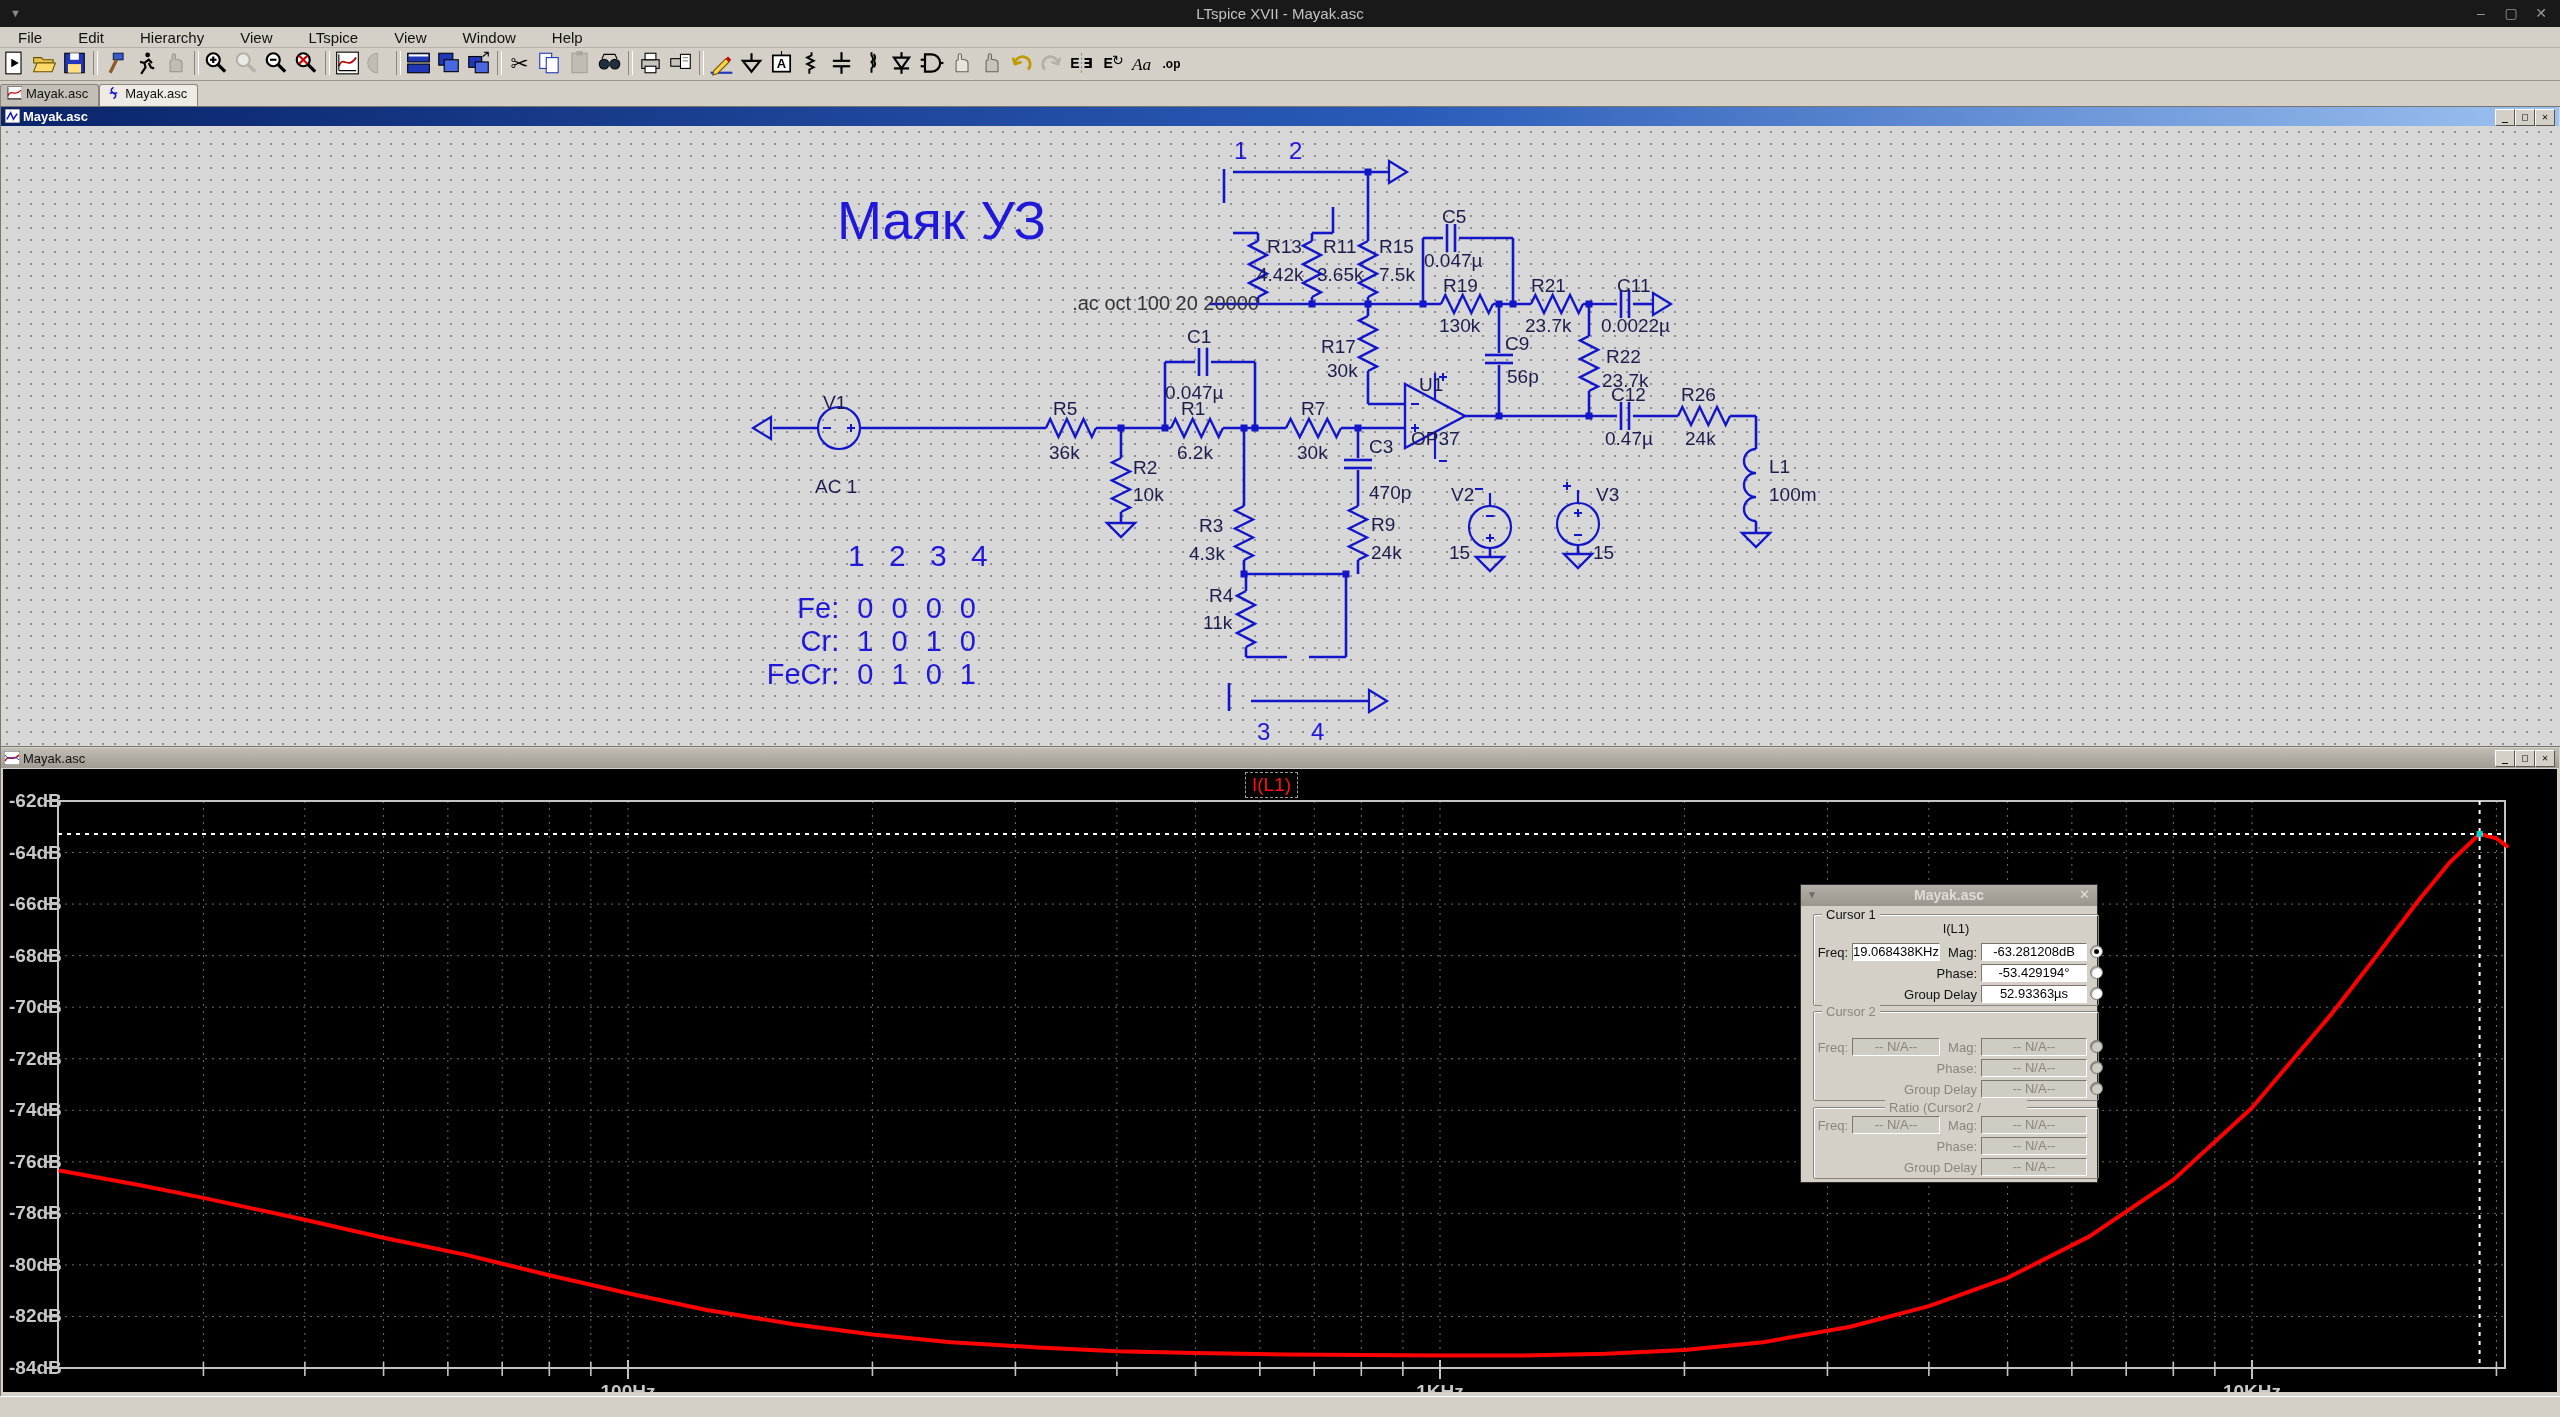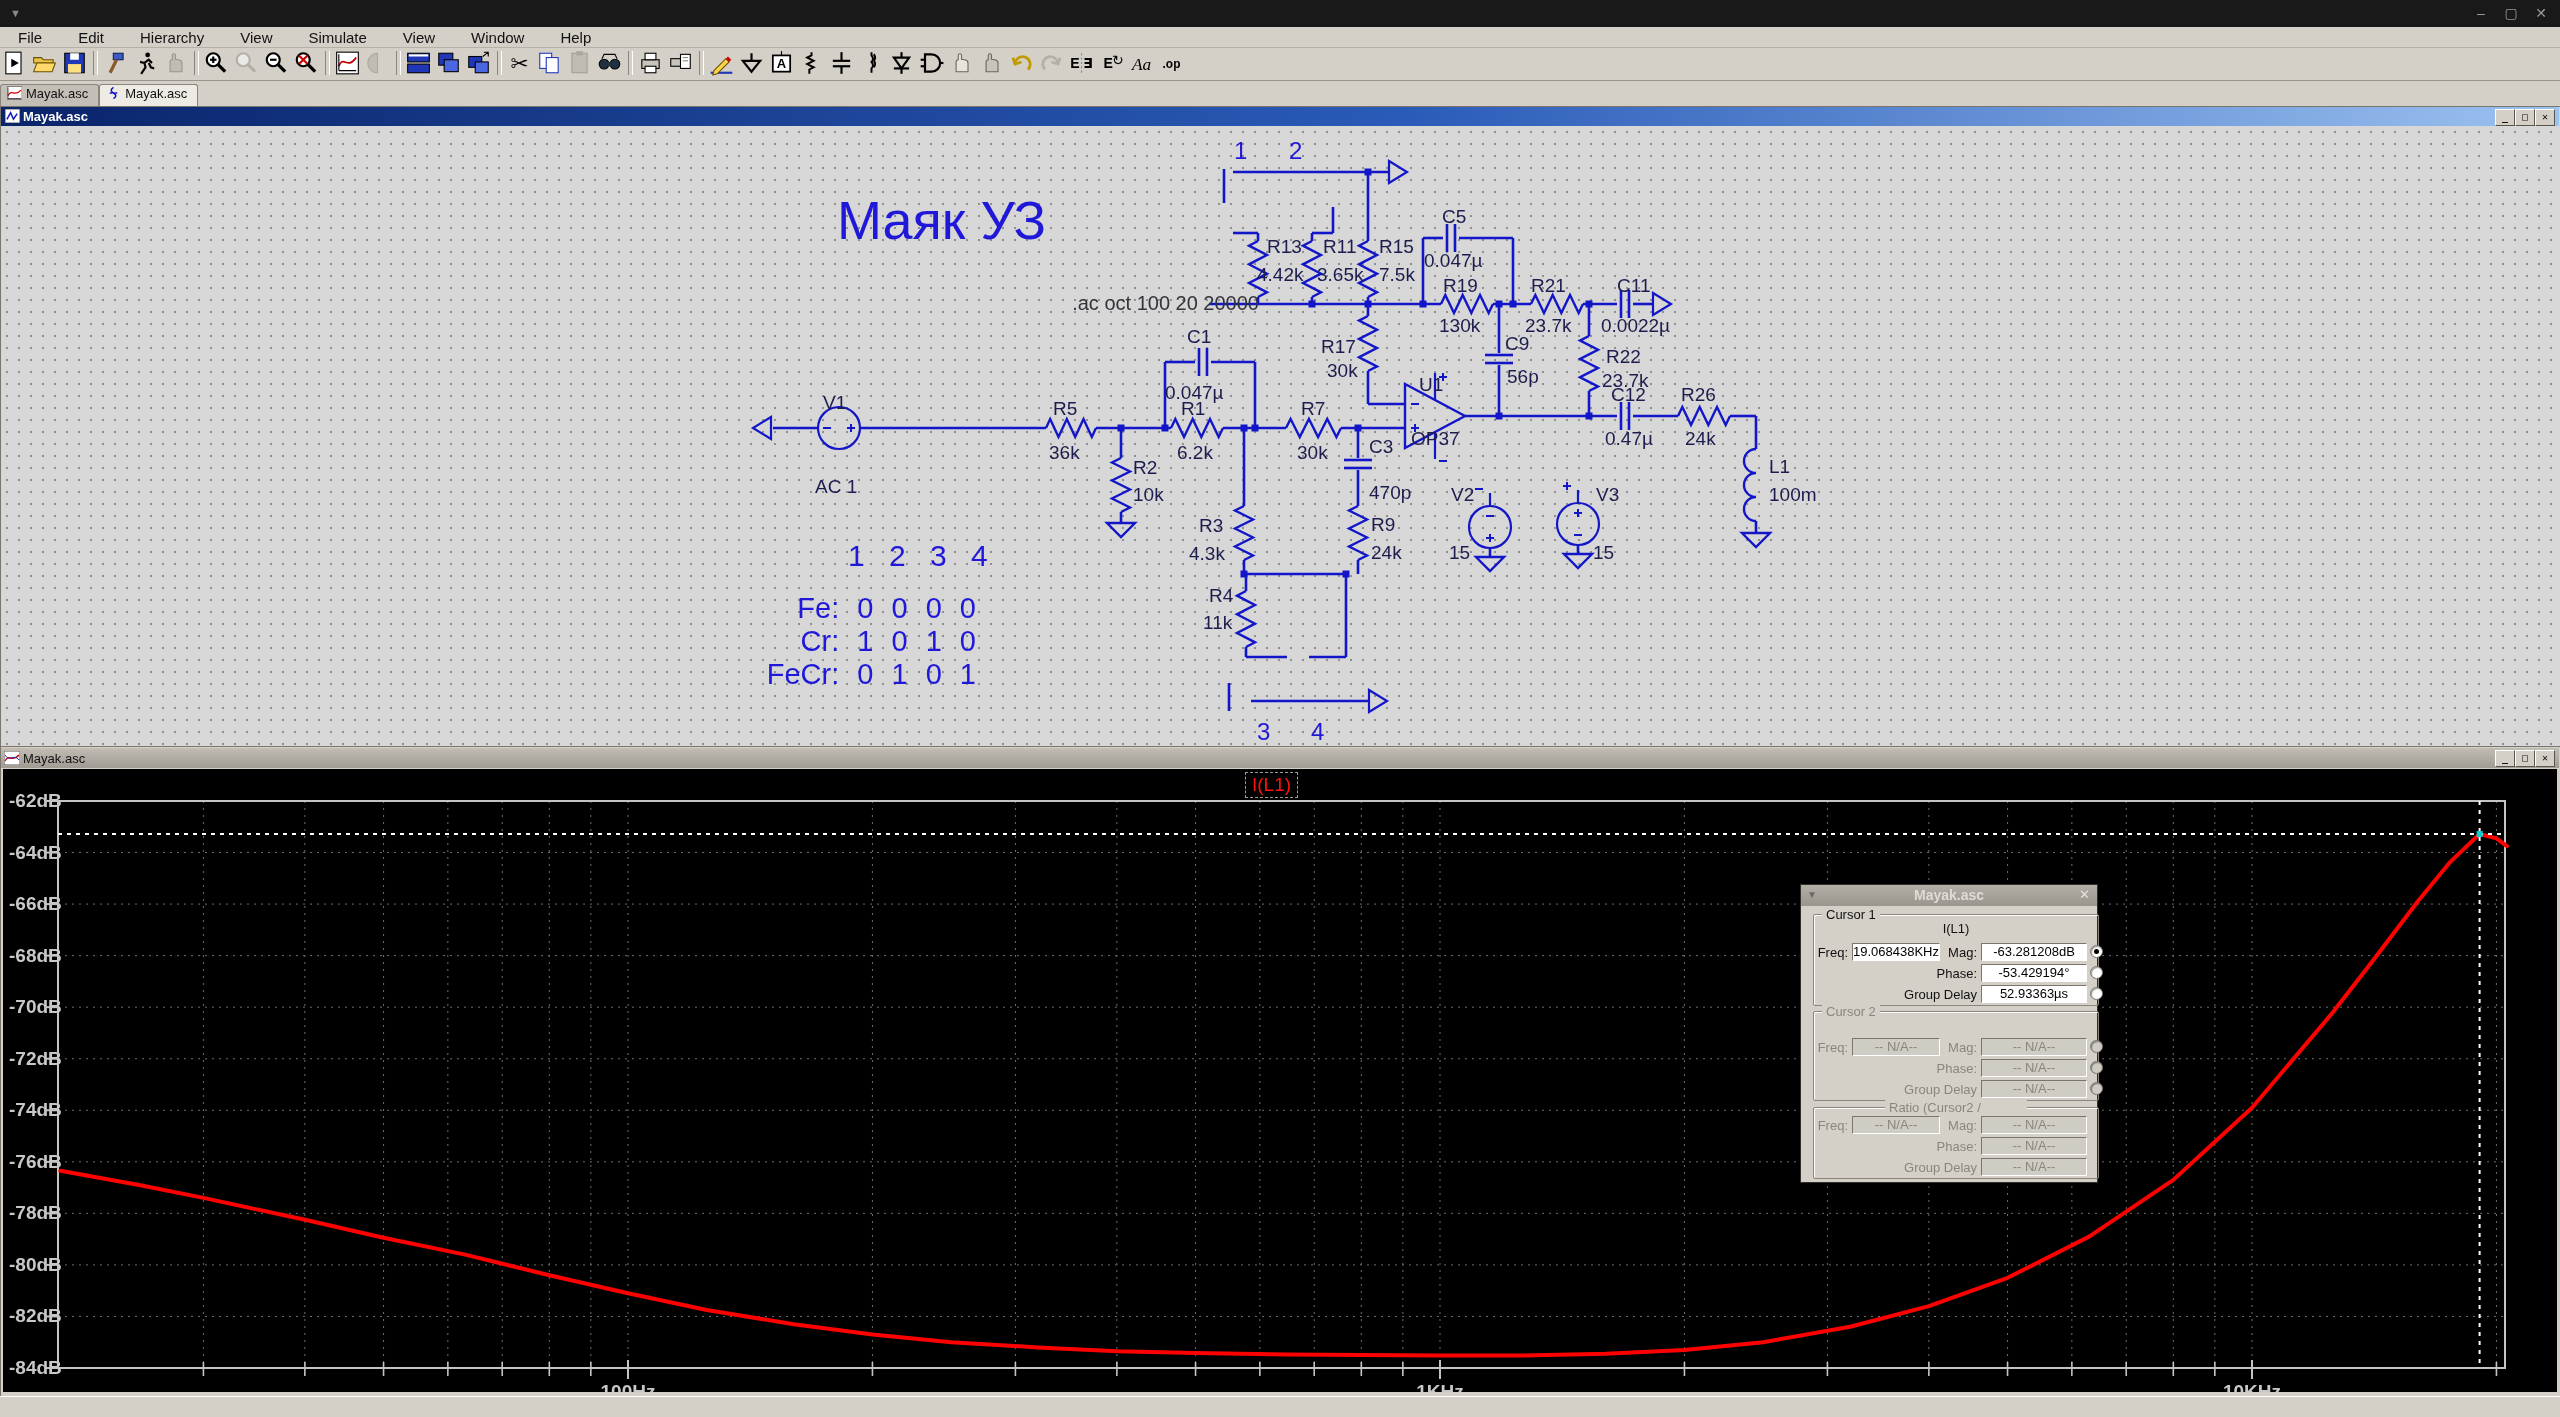--- a/index.html
+++ b/index.html
@@ -78,26 +78,27 @@
   
   .sref{font-size:19px;fill:#1c1c4e;}
   .sbig{fill:#2018d8;}
   .sdir{font-size:20px;fill:#33333a;}
 </style>
 </head>
 <body>
 
 <div class="abs" id="titlebar">
   <span class="sysmenu">▼</span>
+  <span class="ttext">LTspice XVII - Mayak.asc</span>
   <span class="wbtn" style="right:66px">–</span>
   <span class="wbtn" style="right:36px">▢</span>
   <span class="wbtn" style="right:6px">✕</span>
 </div>
 
-<div class="abs" id="menubar"><span class="mitem">File</span><span class="mitem">Edit</span><span class="mitem">Hierarchy</span><span class="mitem">View</span><span class="mitem">Simulate</span><span class="mitem">View</span><span class="mitem">Window</span><span class="mitem">Help</span></div>
+<div class="abs" id="menubar"><span class="mitem">File</span><span class="mitem">Edit</span><span class="mitem">Hierarchy</span><span class="mitem">View</span><span class="mitem">LTspice</span><span class="mitem">View</span><span class="mitem">Window</span><span class="mitem">Help</span></div>
 <div class="abs" id="toolbar"><span class="tbi"><svg viewBox="0 0 24 24">
         <rect x="4" y="2" width="14" height="20" fill="#fff" stroke="#000"></rect>
         <path d="M9 8 L16 12 L9 16 z" fill="#000"></path>
       </svg></span><span class="tbi"><svg viewBox="0 0 24 24">
         <path d="M2 7 h7 l2 2 h9 v3 h-18z" fill="#e8c24a" stroke="#6a5200"></path>
         <path d="M2 20 L5 12 H22 L19 20 z" fill="#ffd96a" stroke="#6a5200"></path>
       </svg></span><span class="tbi"><svg viewBox="0 0 24 24">
         <rect x="3" y="3" width="18" height="18" fill="#2038b8" stroke="#000"></rect>
         <rect x="8" y="3" width="8" height="6" fill="#fff"></rect>
         <rect x="6" y="13" width="12" height="8" fill="#ffe080"></rect>

